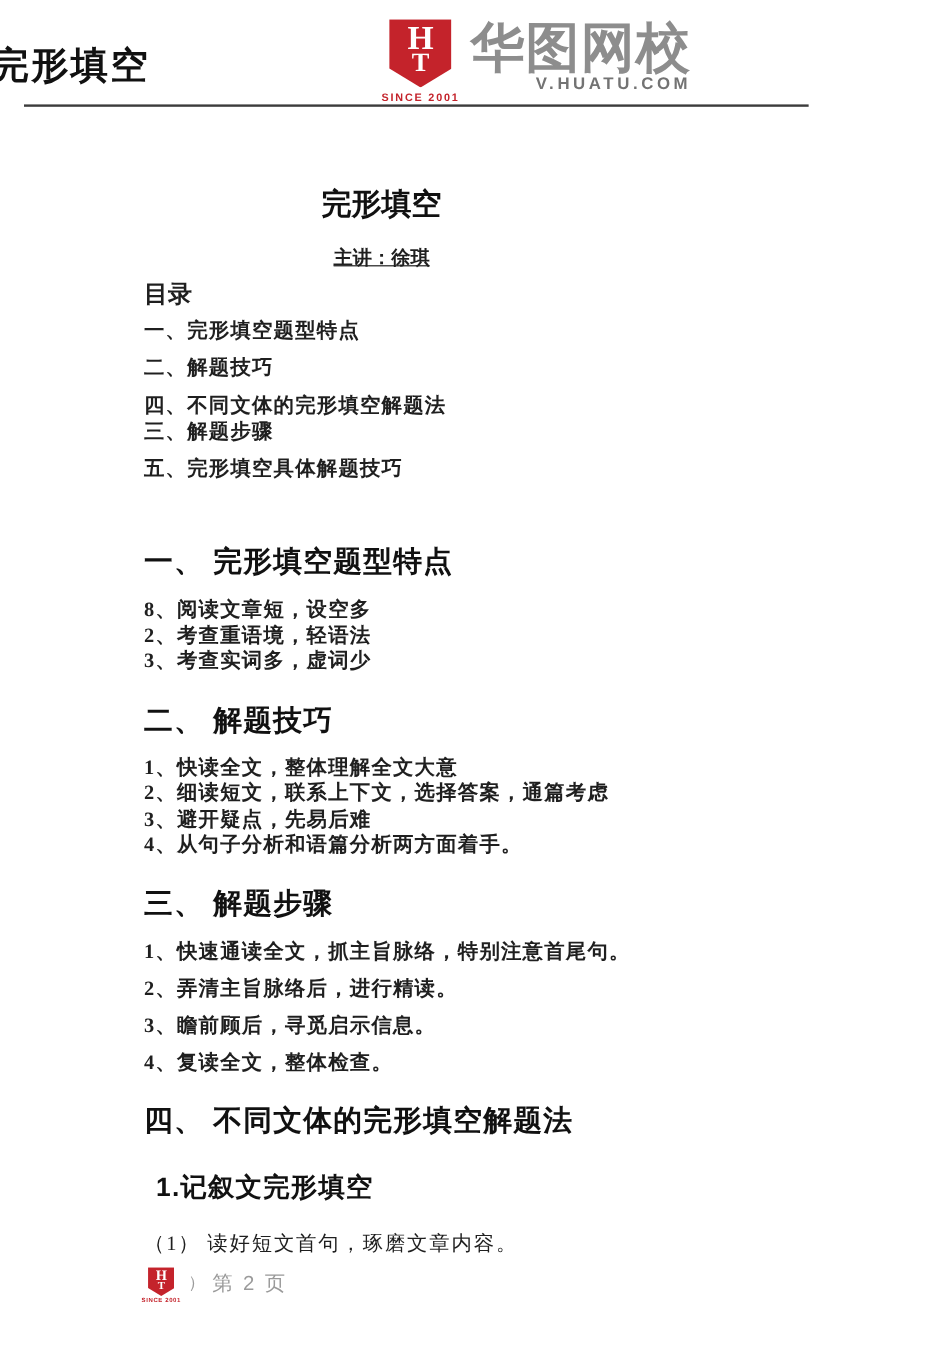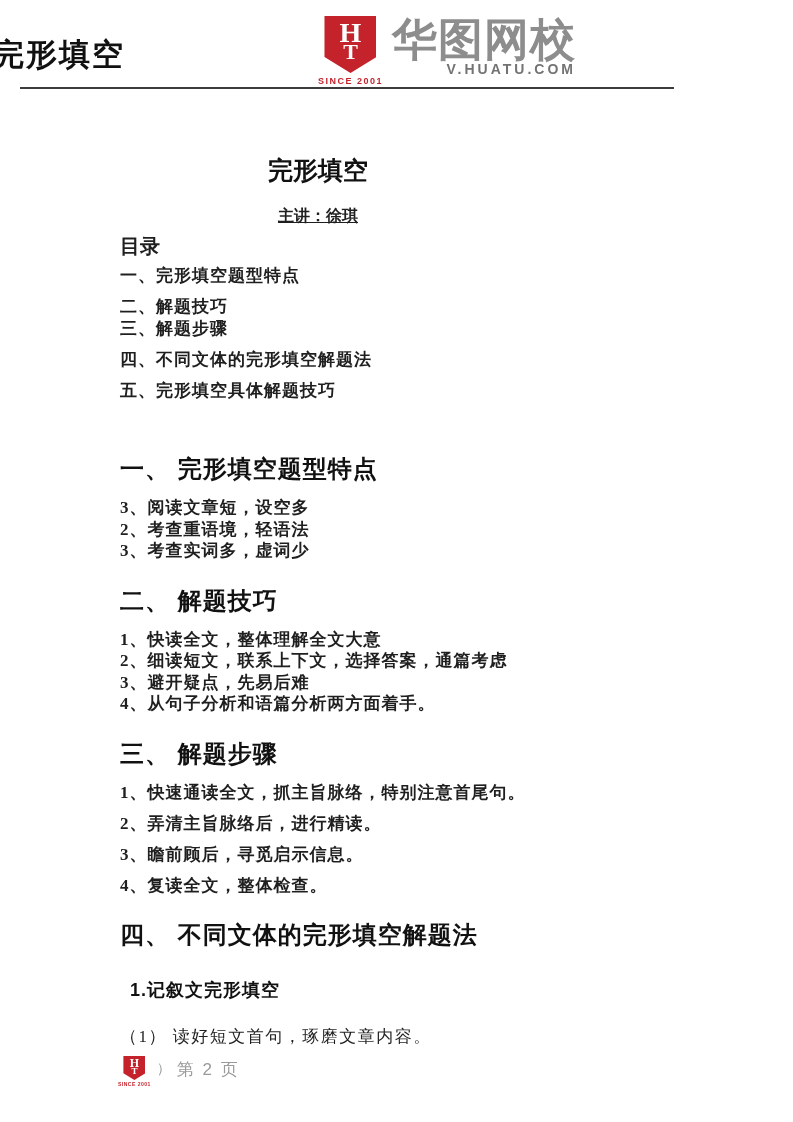--- a/index.html
+++ b/index.html
@@ -124,21 +124,21 @@
   .item {
     font-weight: 700;
     font-size: 17px;
     line-height: 21.5px;
     letter-spacing: 1px;
   }
   .items-spaced .item { margin-bottom: 9.5px; }
   .section h3 {
     font-family: "Liberation Sans", sans-serif;
     font-weight: 700;
-    font-size: 18px;
+    font-size: 22px;
     line-height: 28px;
     letter-spacing: 1px;
     color: #111111;
     margin: 26px 0 0 10px;
   }
   .item.regular { font-weight: 400; margin-top: 22px; letter-spacing: 1.5px; }
 
   
   .footer {
     position: absolute;
@@ -195,29 +195,29 @@
 
   <div class="content">
 
     <div class="doc-title">完形填空</div>
     <div class="lecturer">主讲：徐琪</div>
 
     <div class="toc-label">目录</div>
     <div>
       <p class="toc-item">一、完形填空题型特点</p>
       <p class="toc-item">二、解题技巧</p>
+      <p class="toc-item">四、不同文体的完形填空解题法</p>
       <p class="toc-item tight">三、解题步骤</p>
-      <p class="toc-item">四、不同文体的完形填空解题法</p>
       <p class="toc-item">五、完形填空具体解题技巧</p>
     </div>
 
     <div class="section first">
       <h2>一、 完形填空题型特点</h2>
       <div>
-        <p class="item">3、阅读文章短，设空多</p>
+        <p class="item">8、阅读文章短，设空多</p>
         <p class="item">2、考查重语境，轻语法</p>
         <p class="item">3、考查实词多，虚词少</p>
       </div>
     </div>
 
     <div class="section">
       <h2>二、 解题技巧</h2>
       <div>
         <p class="item">1、快读全文，整体理解全文大意</p>
         <p class="item">2、细读短文，联系上下文，选择答案，通篇考虑</p>

